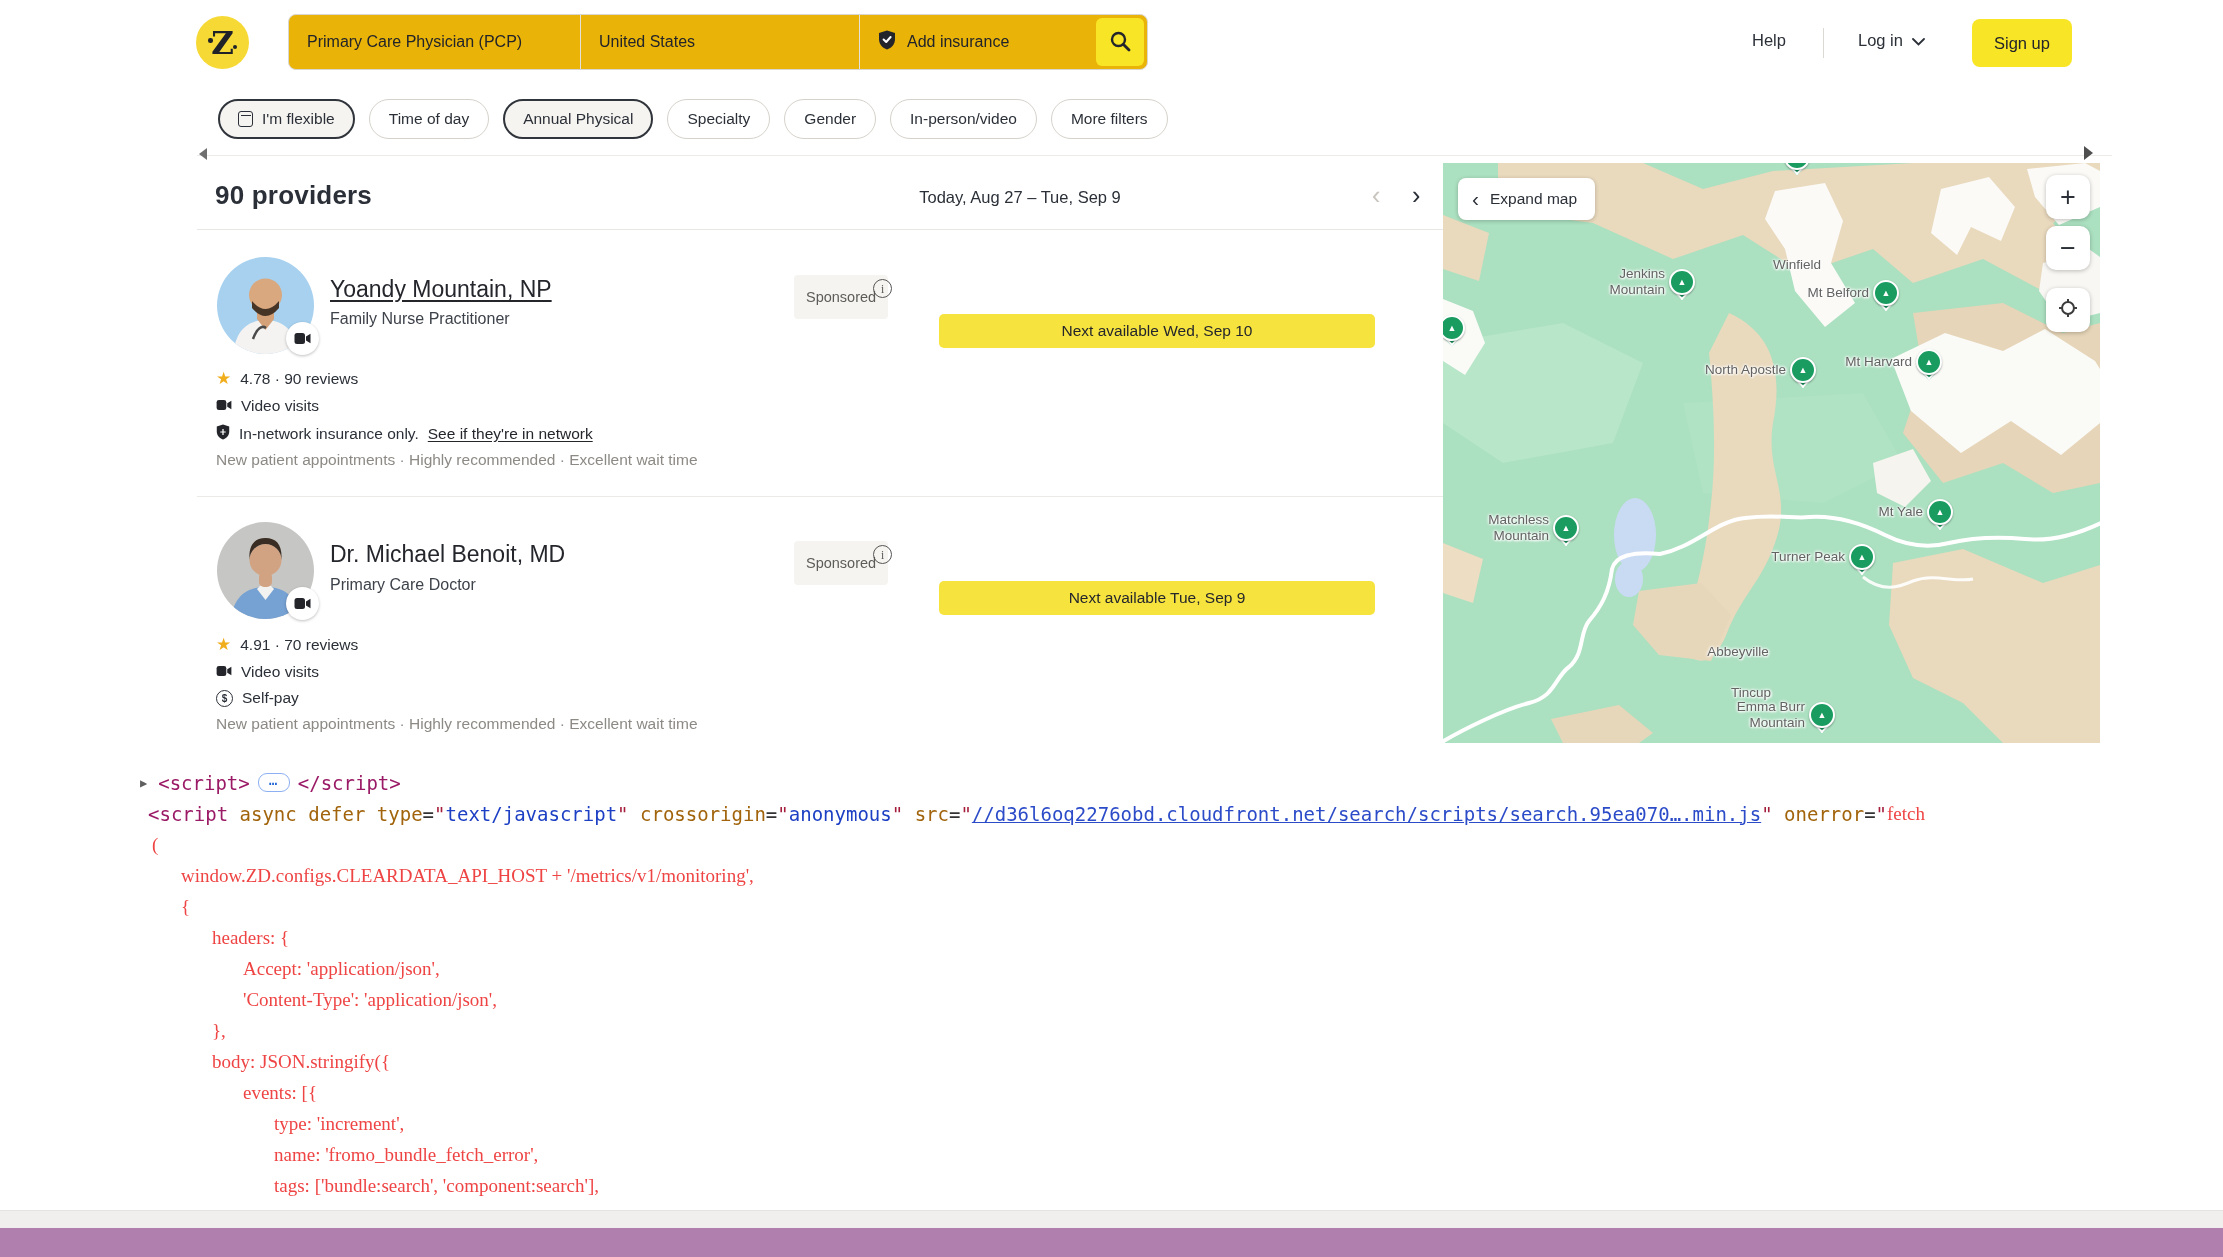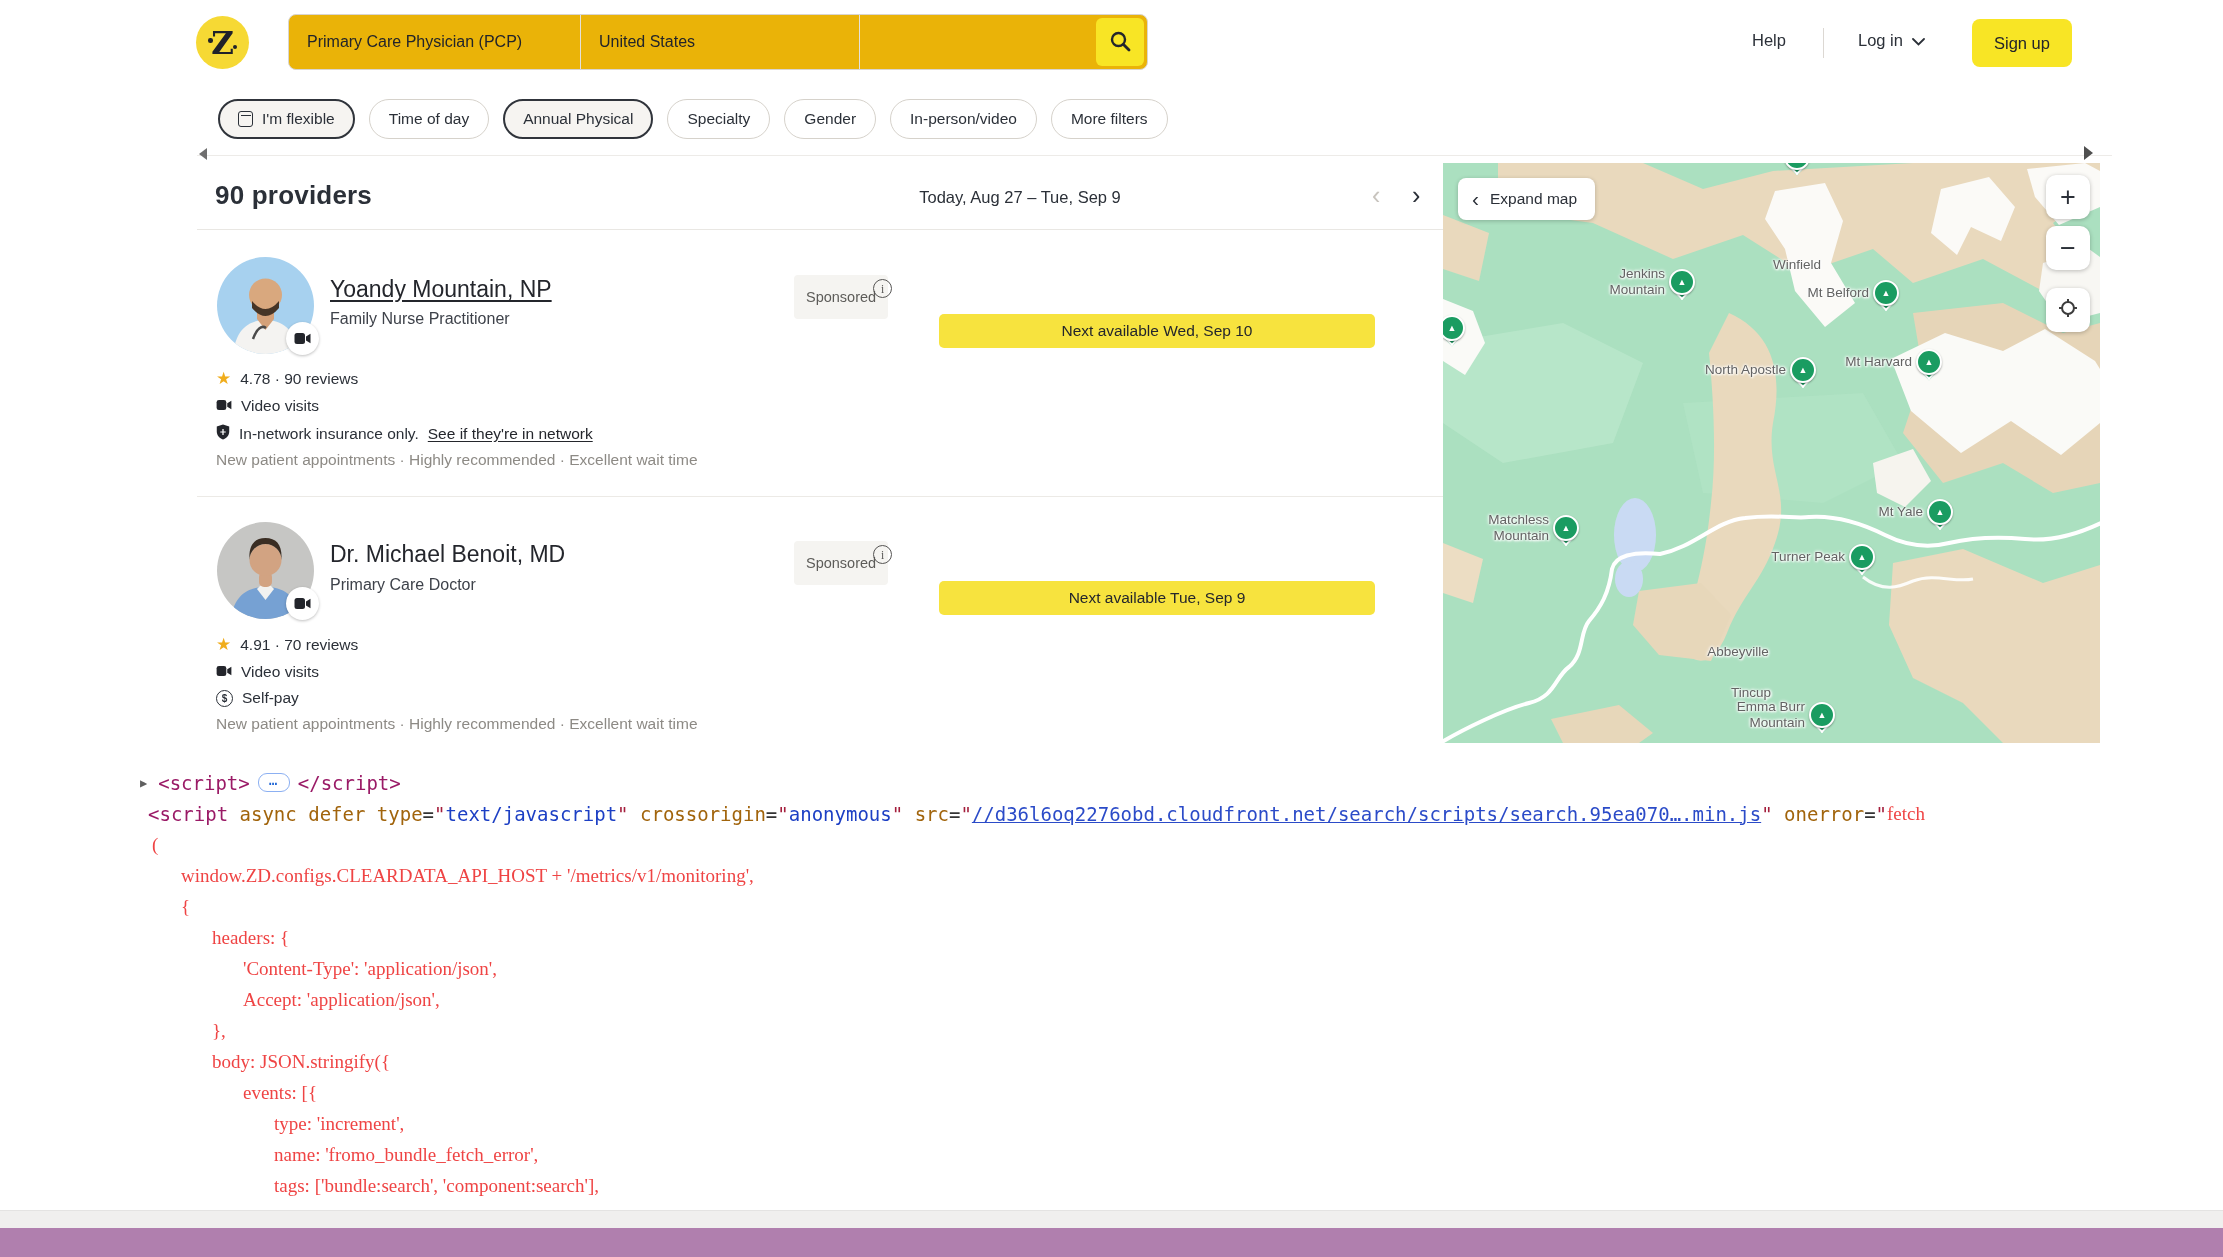--- a/index.html
+++ b/index.html
@@ -144,20 +144,29 @@
 
     <div class="searchbar">
       <div class="sfield f1">
         <span>Primary Care Physician (PCP)</span>
       </div>
       <div class="sdiv"></div>
       <div class="sfield f2">
         <span>United States</span>
       </div>
       <div class="sdiv"></div>
+      <div class="sfield f3">
+        <span>
+          <svg width="18" height="20" viewBox="0 0 18 20">
+              <path d="M9 0.5 L17 3 V9 C17 14.5 13.5 18 9 19.5 C4.5 18 1 14.5 1 9 V3 Z" fill="#23252b"></path>
+              <path d="M5.6 9.5 L8.2 12 L12.6 7" stroke="#fff" stroke-width="2" fill="none" stroke-linecap="round" stroke-linejoin="round"></path>
+            </svg>
+        </span>
+        <span>Add insurance</span>
+      </div>
       <button class="search-btn">
         <span>
           <svg width="24" height="24" viewBox="0 0 24 24">
               <circle cx="10.5" cy="10.5" r="6.5" fill="none" stroke="#23252b" stroke-width="2.4"></circle>
               <path d="M15.5 15.5 L21 21" stroke="#23252b" stroke-width="2.8" stroke-linecap="round"></path>
             </svg>
         </span>
       </button>
     </div>
 
@@ -404,22 +413,22 @@
     </button>
   </aside>
 
   <section class="devtools">
       <div class="code-line" style="padding-left: 140px;"><span class="disclosure">▶</span><span class="c-tag">&lt;script&gt;</span><span class="expander">⋯</span><span class="c-tag">&lt;/script&gt;</span></div>
       <div class="code-line" style="padding-left: 148px;"><span class="c-tag">&lt;script</span><span class="c-plain"> </span><span class="c-attr">async</span><span class="c-plain"> </span><span class="c-attr">defer</span><span class="c-plain"> </span><span class="c-attr">type</span><span class="c-plain">=</span><span class="c-q">"</span><span class="c-val">text/javascript</span><span class="c-q">"</span><span class="c-plain"> </span><span class="c-attr">crossorigin</span><span class="c-plain">=</span><span class="c-q">"</span><span class="c-val">anonymous</span><span class="c-q">"</span><span class="c-plain"> </span><span class="c-attr">src</span><span class="c-plain">=</span><span class="c-q">"</span><span class="c-link">//d36l6oq2276obd.cloudfront.net/search/scripts/search.95ea070….min.js</span><span class="c-q">"</span><span class="c-plain"> </span><span class="c-attr">onerror</span><span class="c-plain">=</span><span class="c-q">"</span><span class="c-js">fetch</span></div>
       <div class="code-line" style="padding-left: 152px;"><span class="c-js">(</span></div>
       <div class="code-line" style="padding-left: 181px;"><span class="c-js">window.ZD.configs.CLEARDATA_API_HOST + '/metrics/v1/monitoring',</span></div>
       <div class="code-line" style="padding-left: 181px;"><span class="c-js">{</span></div>
       <div class="code-line" style="padding-left: 212px;"><span class="c-js">headers: {</span></div>
+      <div class="code-line" style="padding-left: 243px;"><span class="c-js">Accept: 'application/json',</span></div>
       <div class="code-line" style="padding-left: 243px;"><span class="c-js">'Content-Type': 'application/json',</span></div>
-      <div class="code-line" style="padding-left: 243px;"><span class="c-js">Accept: 'application/json',</span></div>
       <div class="code-line" style="padding-left: 212px;"><span class="c-js">},</span></div>
       <div class="code-line" style="padding-left: 212px;"><span class="c-js">body: JSON.stringify({</span></div>
       <div class="code-line" style="padding-left: 243px;"><span class="c-js">events: [{</span></div>
       <div class="code-line" style="padding-left: 274px;"><span class="c-js">type: 'increment',</span></div>
       <div class="code-line" style="padding-left: 274px;"><span class="c-js">name: 'fromo_bundle_fetch_error',</span></div>
       <div class="code-line" style="padding-left: 274px;"><span class="c-js">tags: ['bundle:search', 'component:search'],</span></div>
       <div class="code-line" style="padding-left: 243px;"><span class="c-js">}]</span></div>
     </section>
   <div class="hscroll"></div>
   <div class="purple"></div>

